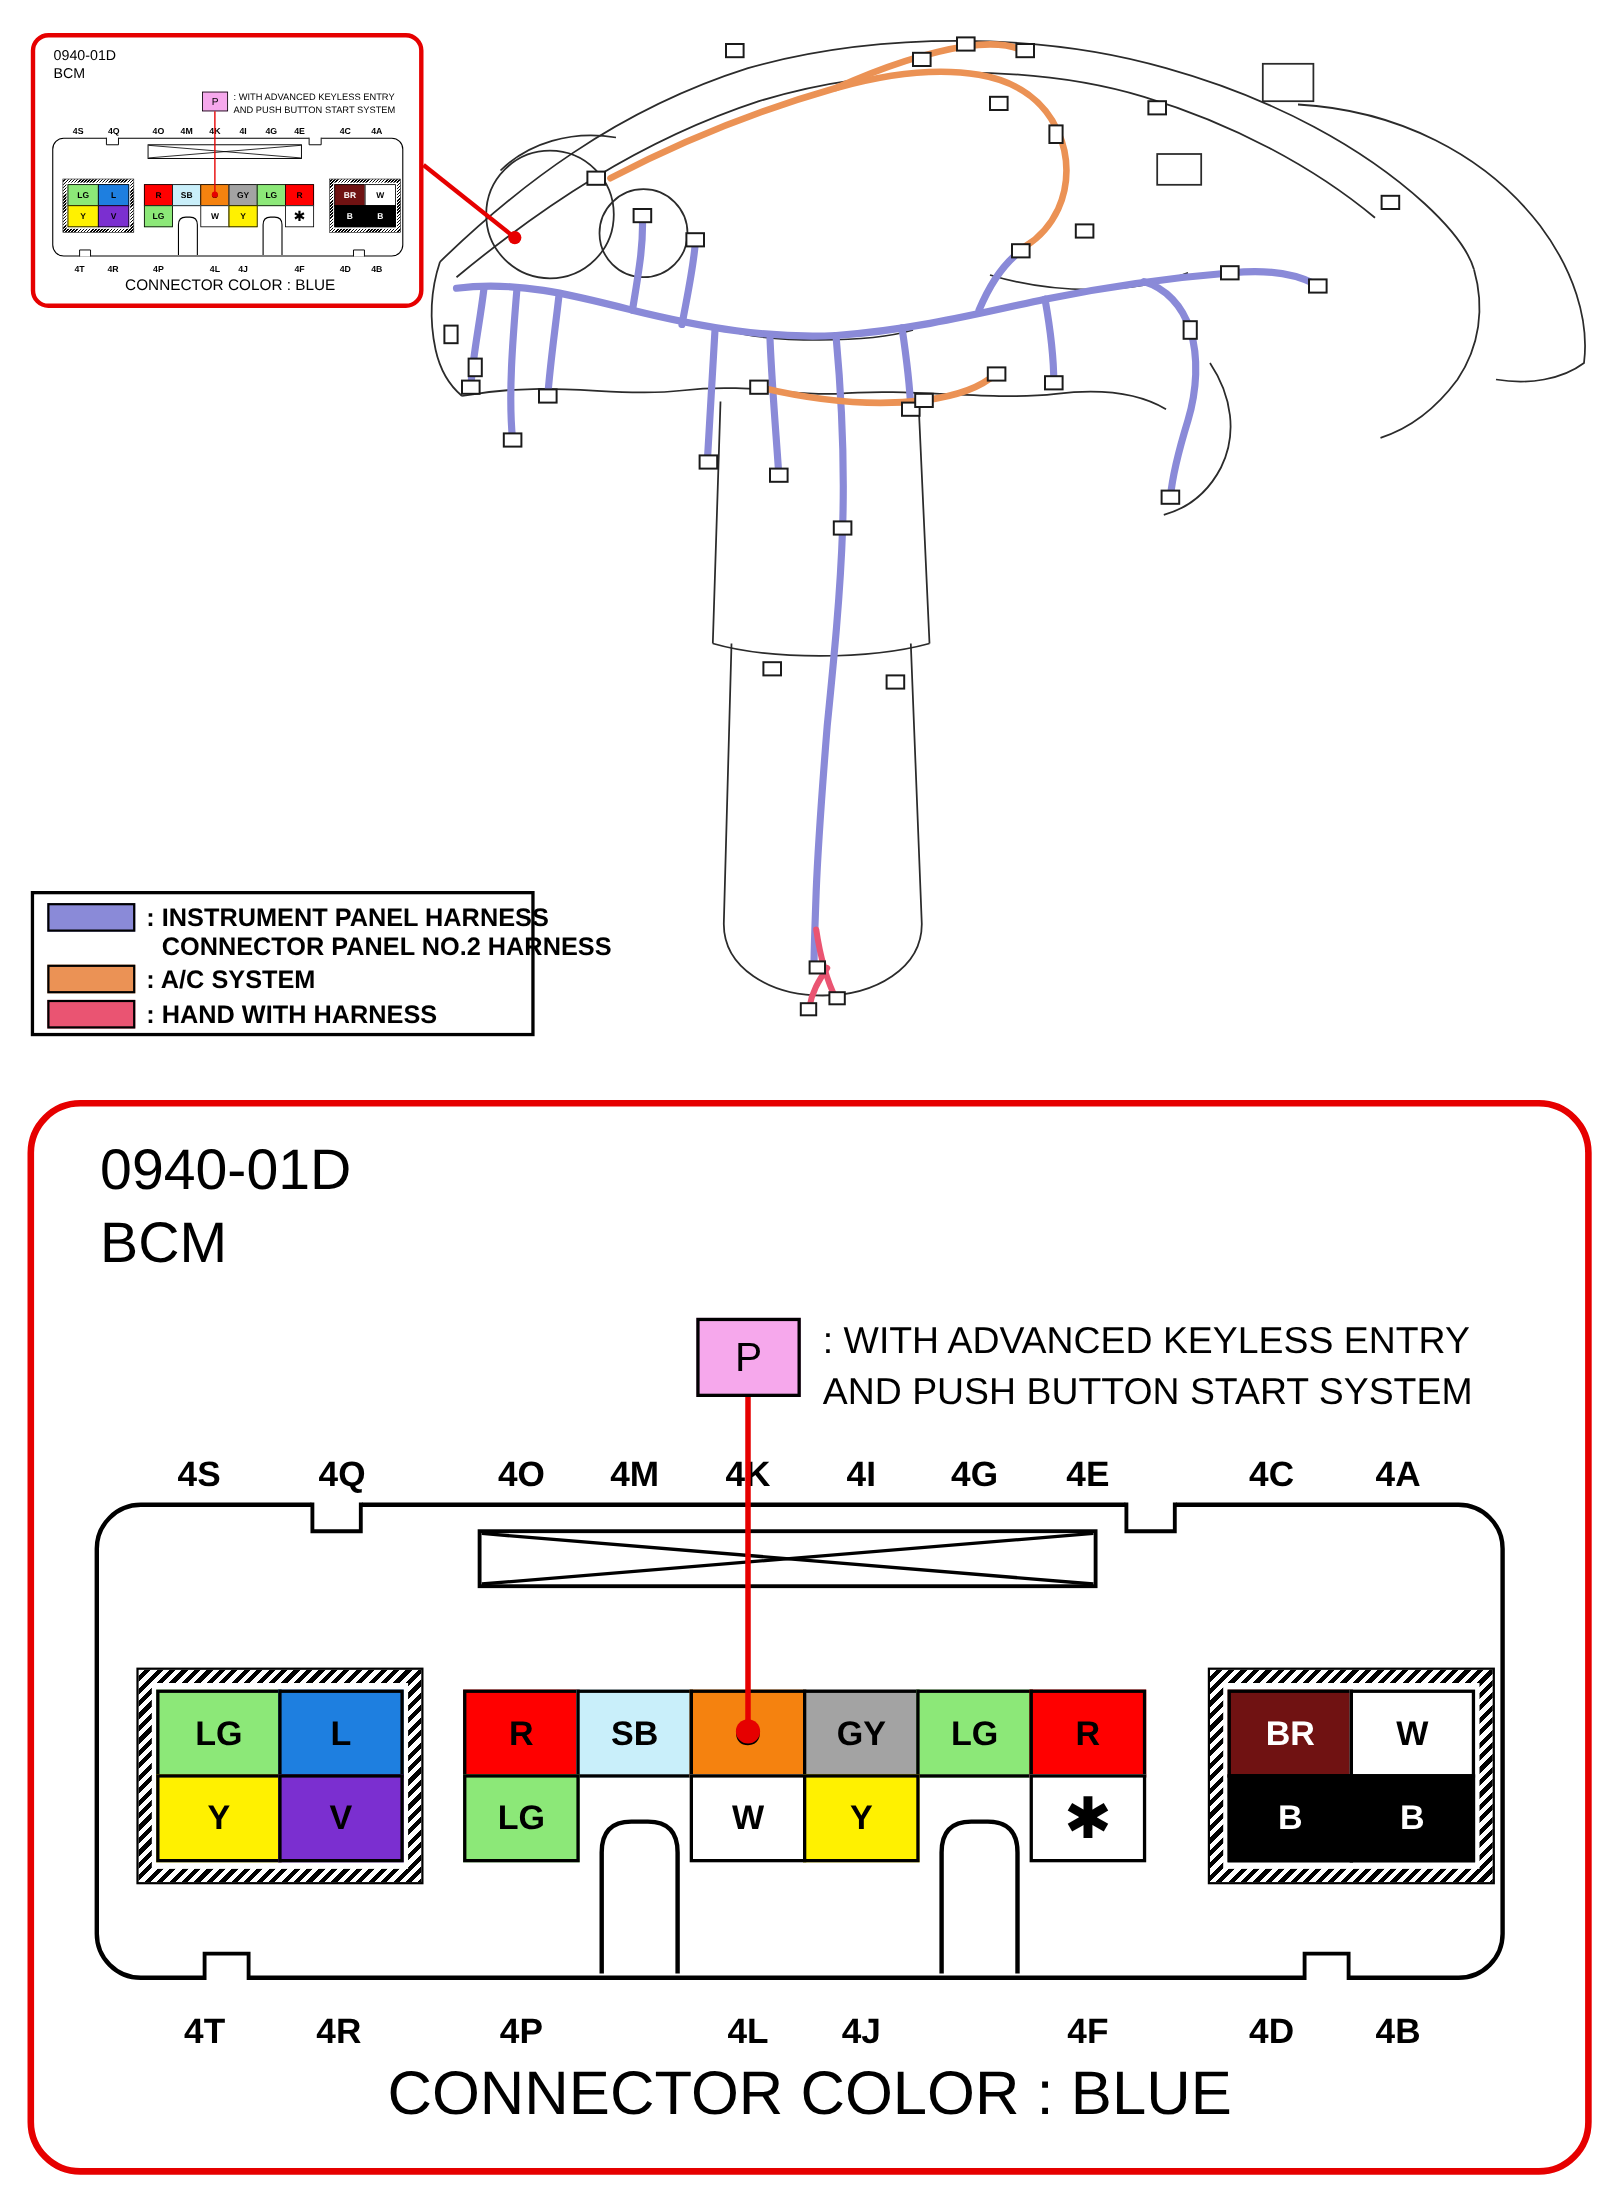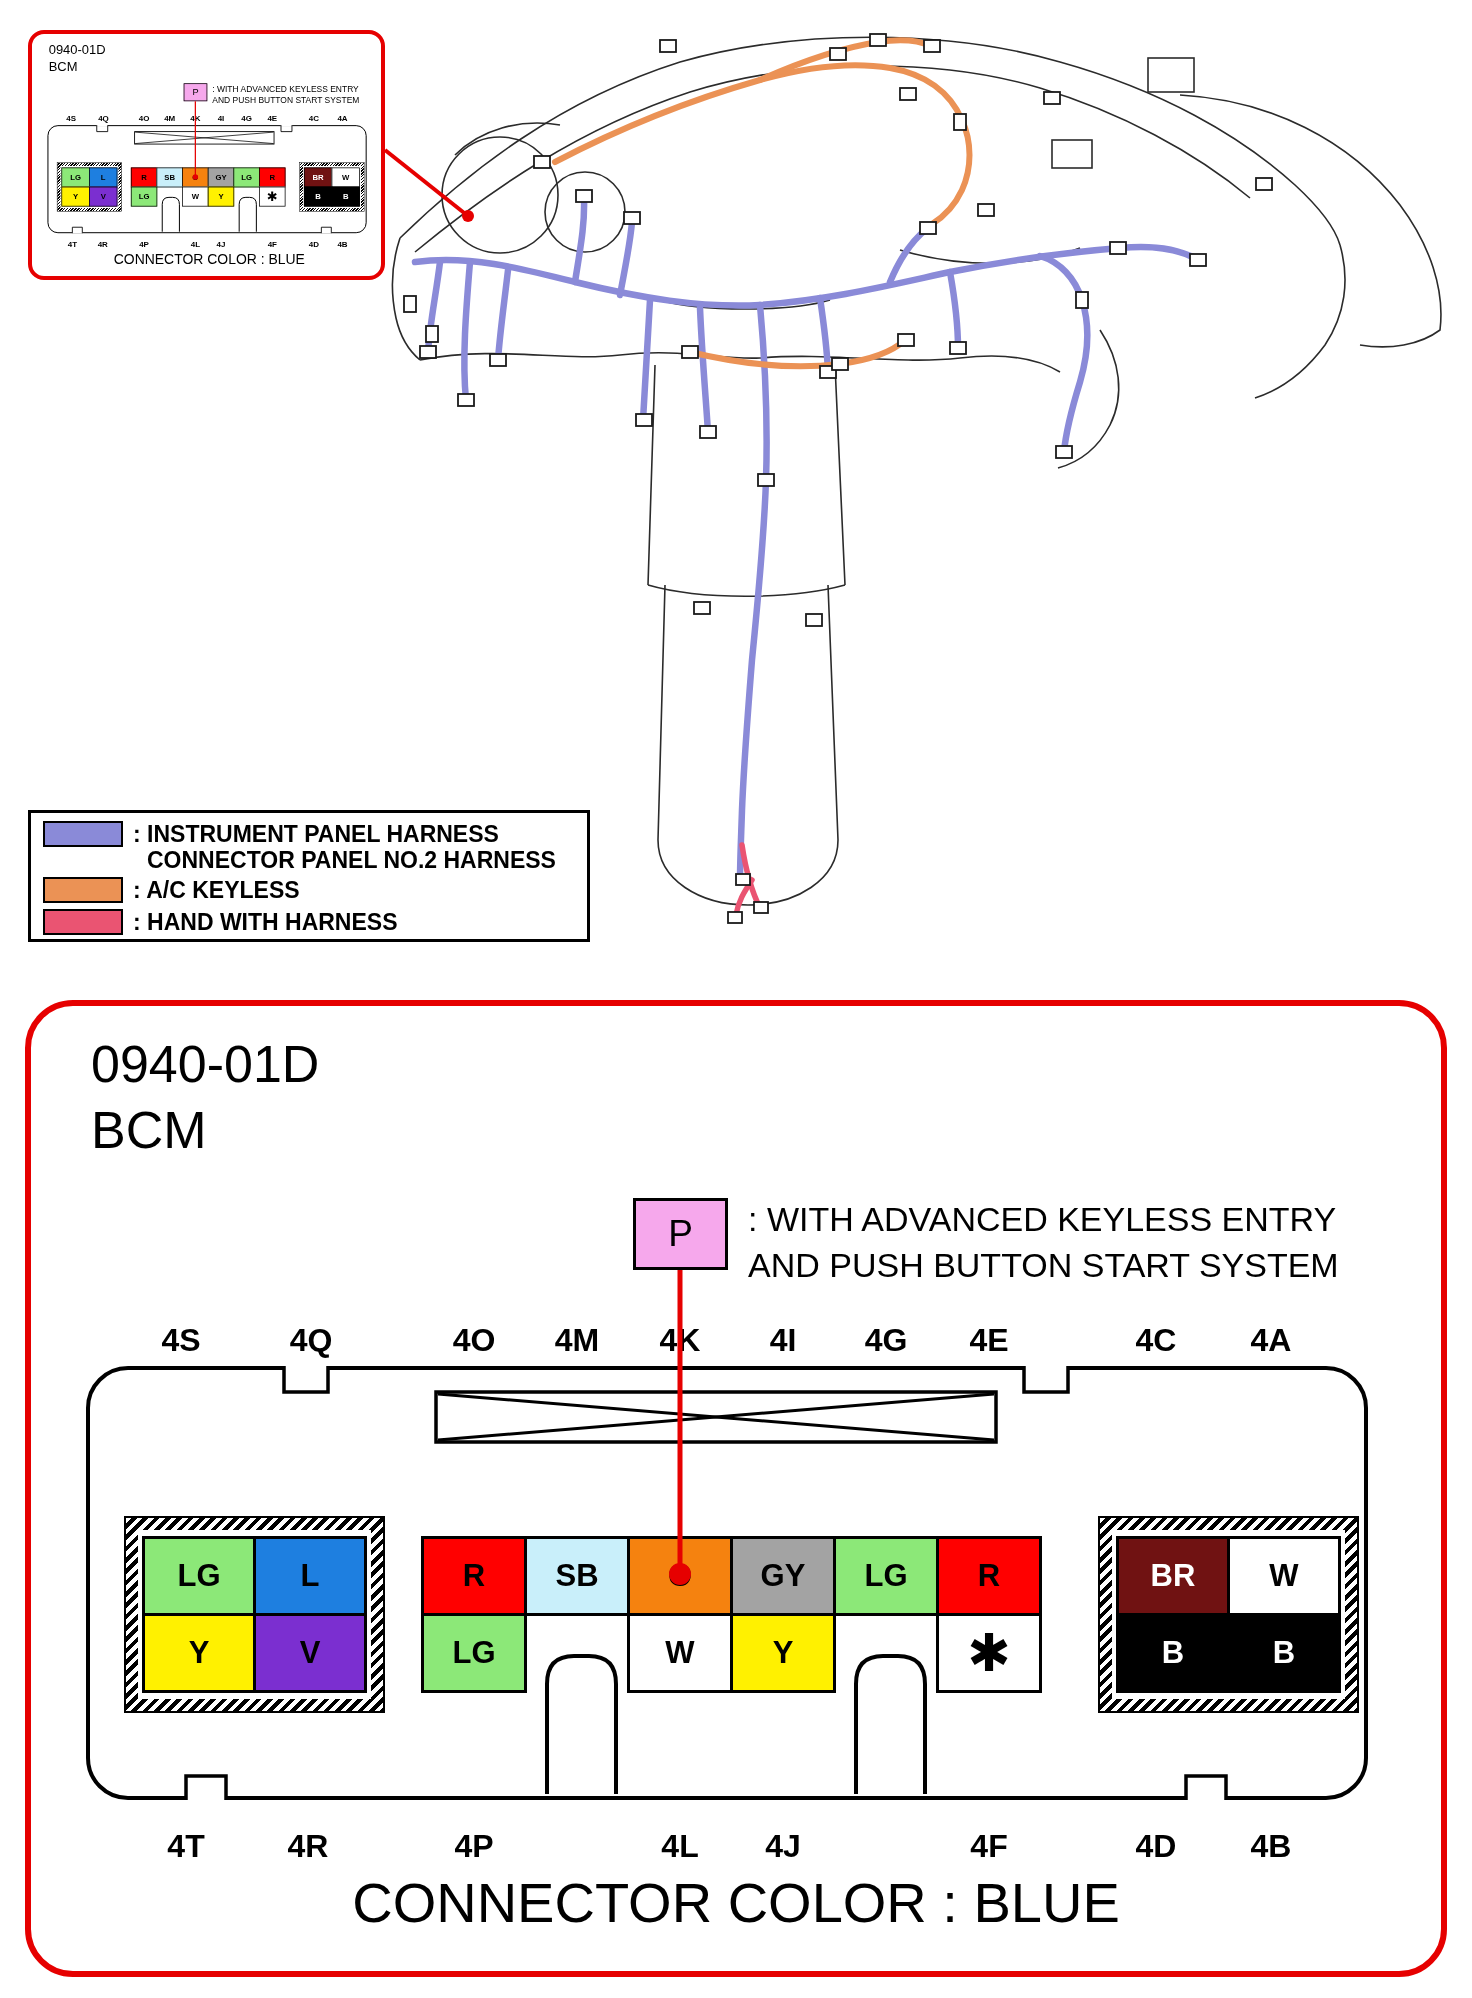--- a/index.html
+++ b/index.html
@@ -18,21 +18,21 @@
   .ac path{fill:none;stroke:var(--c-ac);stroke-width:6;stroke-linecap:round;}
   .hb path{fill:none;stroke:var(--c-hb);stroke-width:5.5;stroke-linecap:round;}
   .cn rect{fill:#fff;stroke:#1a1a1a;stroke-width:1.8;}
   .lead path{stroke:var(--c-call);stroke-width:4;fill:none;}
   .lead circle{fill:var(--c-call);}
   
   .red-frame{position:absolute;background:#fff;border:4px solid var(--c-call);overflow:hidden;}
   #inset-box{left:28px;top:30px;width:357px;height:250px;border-radius:16px;z-index:3;}
   #main-panel{left:25px;top:1000px;width:1422px;height:977px;border-width:6px;border-radius:48px;z-index:2;}
   
-  #legend{position:absolute;left:28px;top:810px;width:562px;height:132px;border:3px solid #000;background:#fff;z-index:2;}
+  #legend{position:absolute;left:28px;top:810px;width:458px;height:132px;border:3px solid #000;background:#fff;z-index:2;}
   .legend-row{position:absolute;left:12px;display:flex;align-items:flex-start;}
   .swatch{width:80px;height:26px;border:2px solid #000;display:inline-block;flex:none;}
   .legend-text{font-weight:bold;font-size:23px;line-height:26px;margin-left:10px;white-space:nowrap;}
   .legend-text .l2{padding-left:14px;}
   
   .figure{position:absolute;width:1400px;height:960px;}
   #main-fig{left:5px;top:2px;}
   #inset-fig{left:3px;top:2px;transform:scale(0.249);transform-origin:0 0;}
   .figure > *{position:absolute;}
   .fig-svg{left:0;top:0;z-index:0;pointer-events:none;}
@@ -218,21 +218,21 @@
   <div class="legend-row" style="top:8px">
     <span class="swatch" style="background: rgb(138, 138, 216);"></span>
     <div class="legend-text">
       <div>: INSTRUMENT PANEL HARNESS</div>
       <div class="l2">CONNECTOR PANEL NO.2 HARNESS</div>
     </div>
   </div>
   <div class="legend-row" style="top:64px">
     <span class="swatch" style="background: rgb(235, 146, 85);"></span>
     <div class="legend-text">
-      <div>: A/C KEYLESS</div>
+      <div>: A/C SYSTEM</div>
     </div>
   </div>
   <div class="legend-row" style="top:96px">
     <span class="swatch" style="background: rgb(234, 84, 114);"></span>
     <div class="legend-text">
       <div>: HAND WITH HARNESS</div>
     </div>
   </div>
 </div>
 

